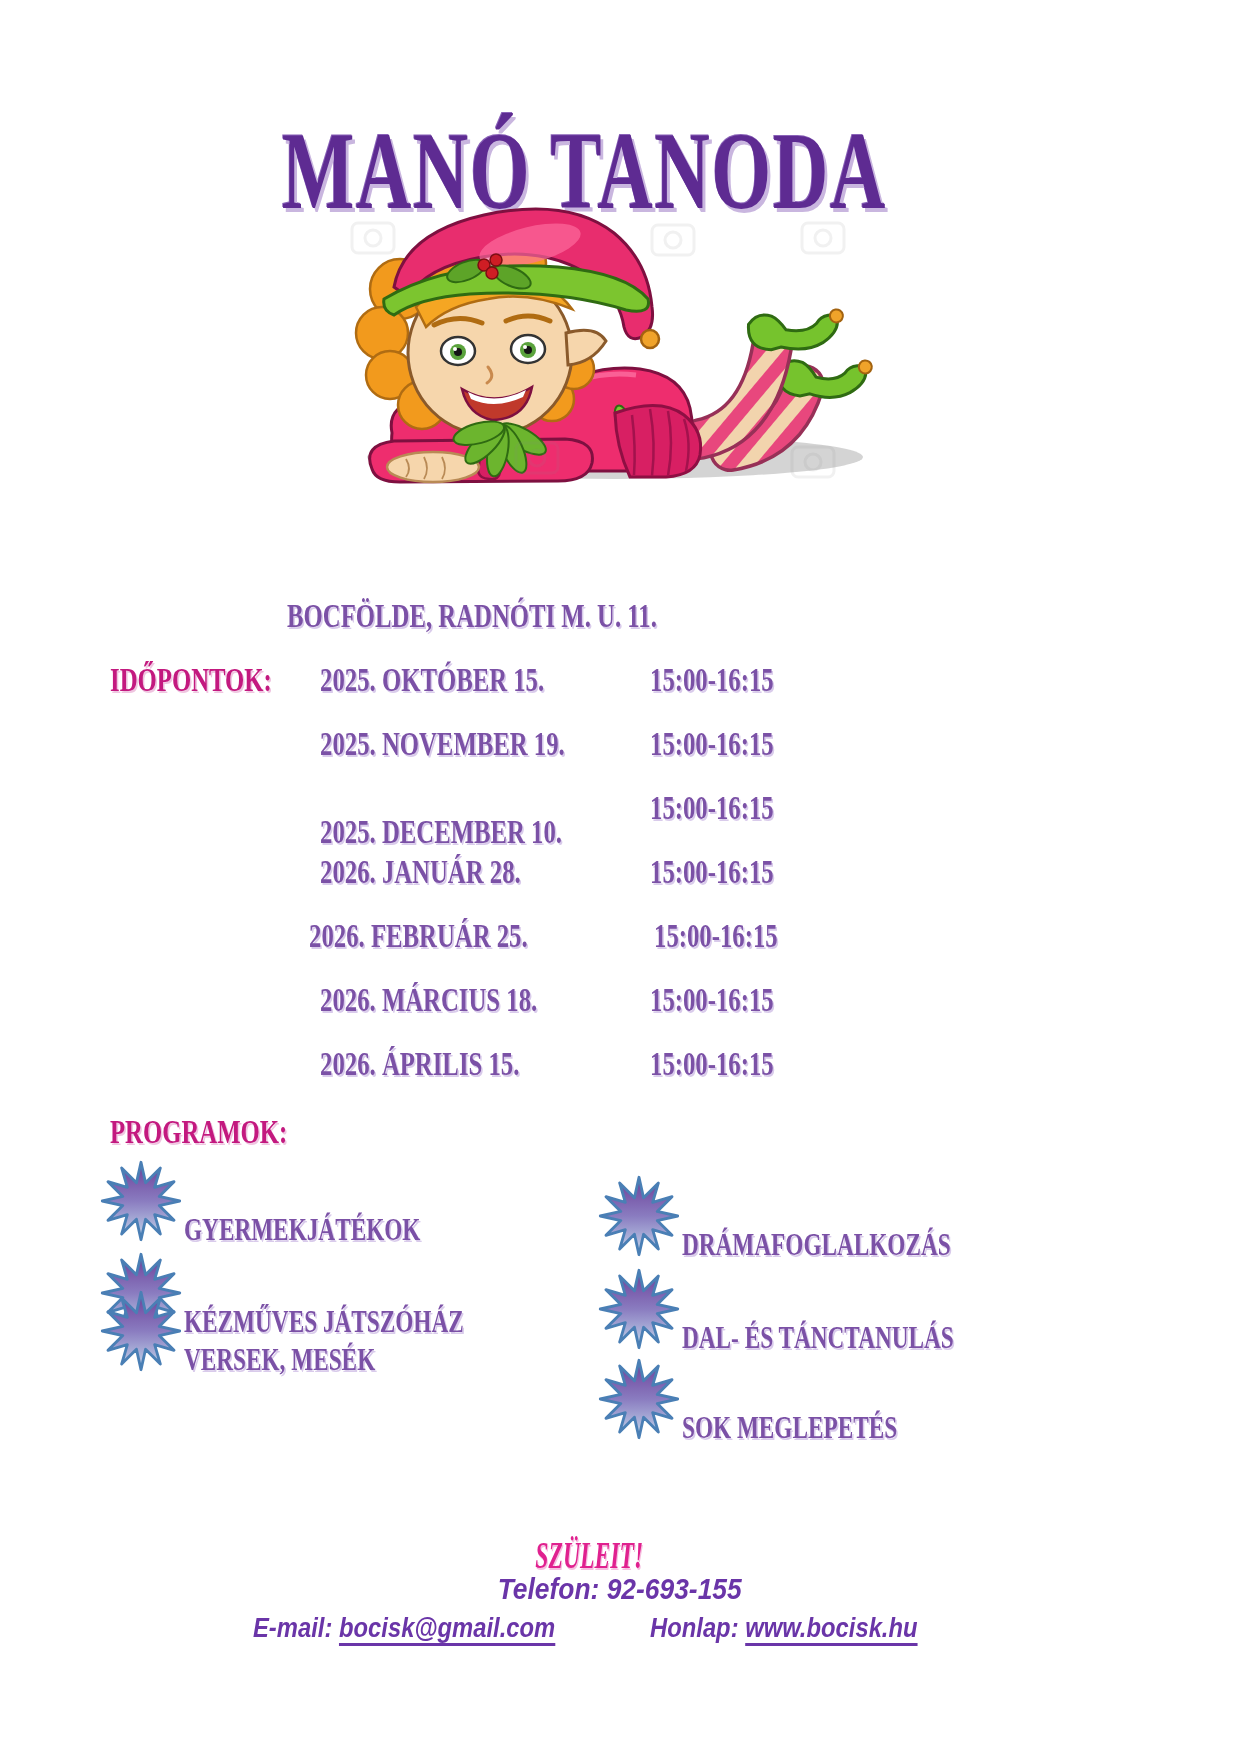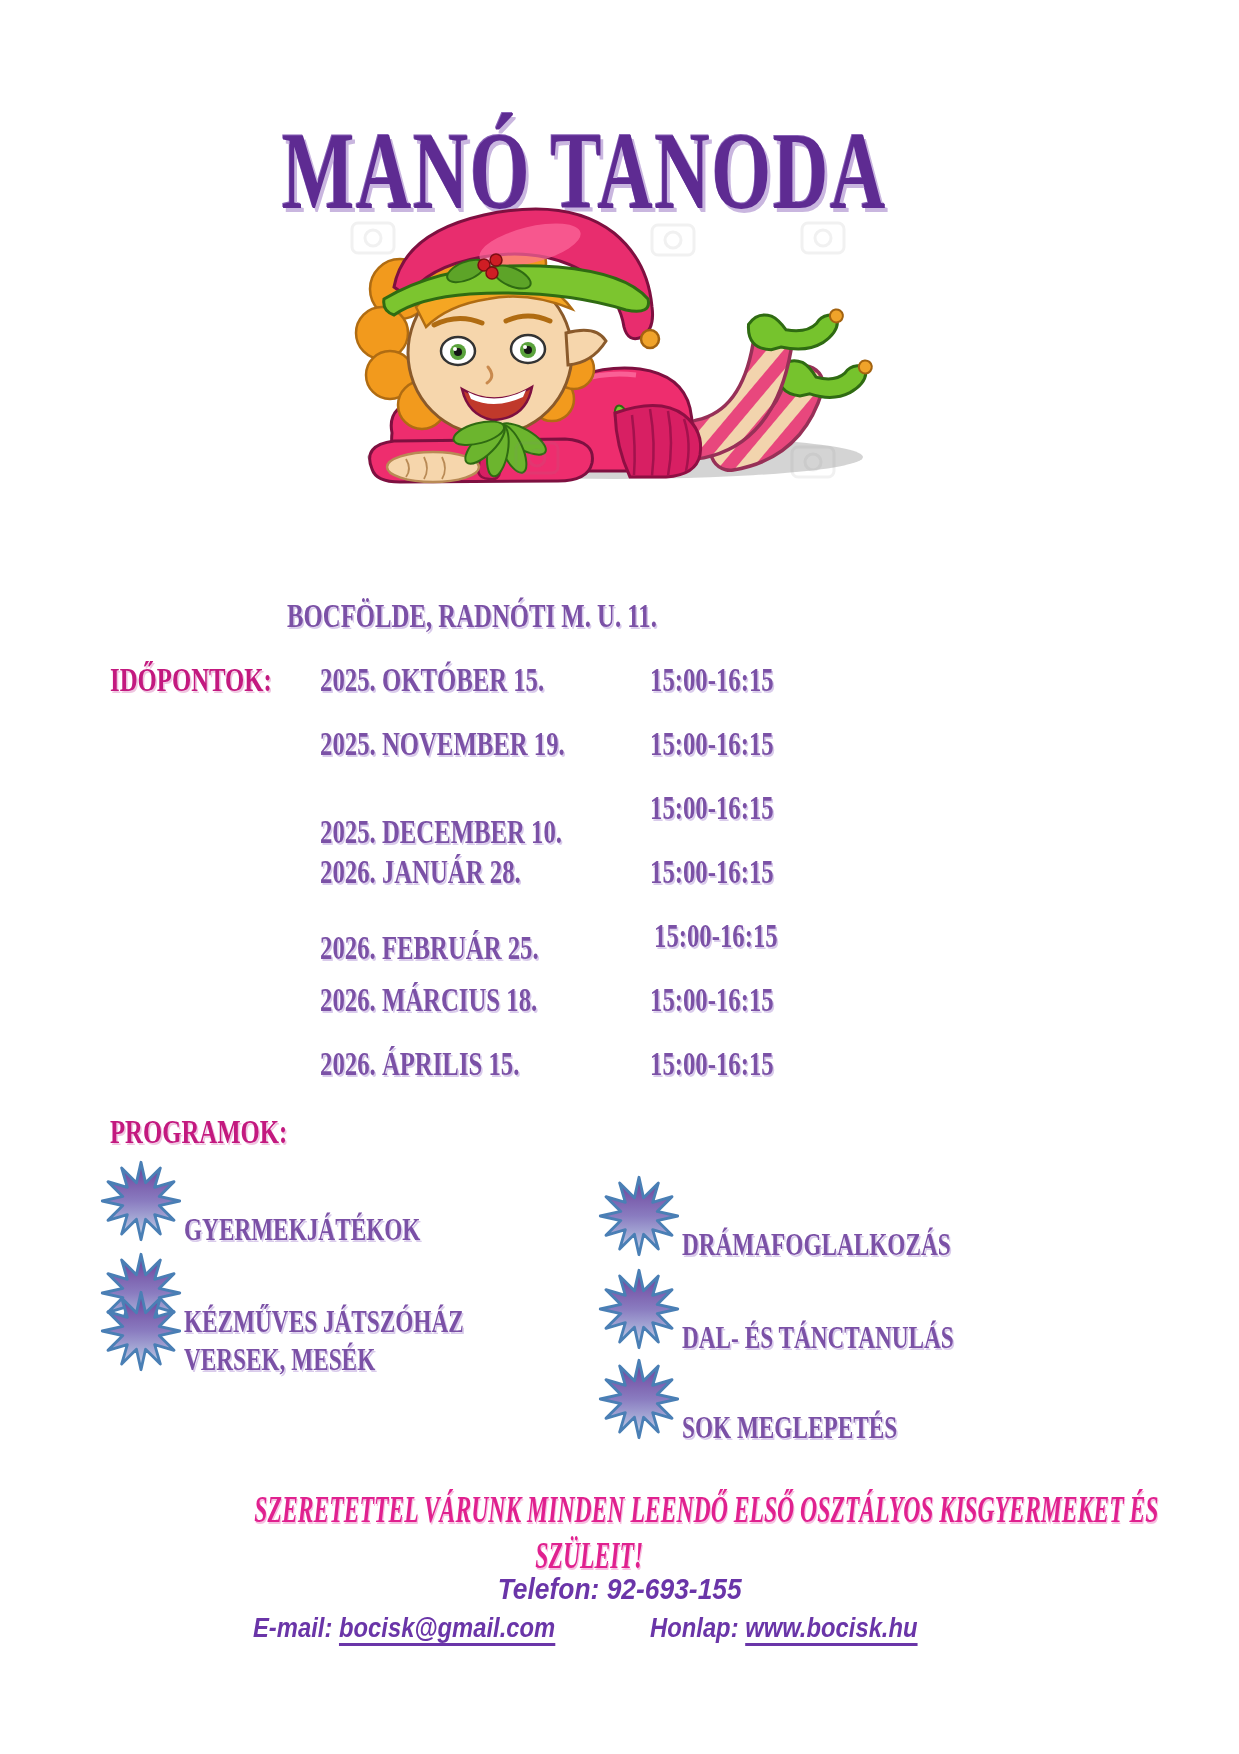--- a/index.html
+++ b/index.html
@@ -208,21 +208,21 @@
   <div class="abs" style="left:320px; top:790px;margin-top:24px;">
     <span class="cond pur">2025. DECEMBER 10.</span></div>
   <div class="abs" style="left:650px; top:790px;">
     <span class="cond pur">15:00-16:15</span></div>
 
   <div class="abs" style="left:320px; top:854px;">
     <span class="cond pur">2026. JANUÁR 28.</span></div>
   <div class="abs" style="left:650px; top:854px;">
     <span class="cond pur">15:00-16:15</span></div>
 
-  <div class="abs" style="left:320px; top:918px;margin-top:12px;">
+  <div class="abs" style="left:309px; top:918px;">
     <span class="cond pur">2026. FEBRUÁR 25.</span></div>
   <div class="abs" style="left:654px; top:918px;">
     <span class="cond pur">15:00-16:15</span></div>
 
   <div class="abs" style="left:320px; top:982px;text-decoration:underline;">
     <span class="cond pur">2026. MÁRCIUS 18.</span></div>
   <div class="abs" style="left:650px; top:982px;">
     <span class="cond pur">15:00-16:15</span></div>
 
   <div class="abs" style="left:320px; top:1046px;">
@@ -265,23 +265,20 @@
     </svg>
     <span class="plabel"><span class="cond pur prog-label">DAL- ÉS TÁNCTANULÁS</span></span>
   </div>
   <div class="prog-item" style="left:598px; top:1358px;">
     <svg class="star" viewBox="0 0 72 72">
       <polygon points="36,2 40,20 53,7 48,24 65,19 52,32 70,36 52,40 65,53 48,48 53,65 40,52 36,70 32,52 19,65 24,48 7,53 20,40 2,36 20,32 7,19 24,24 19,7 32,20" fill="url(#sbg)" stroke="#4a7fb5" stroke-width="2.5" stroke-linejoin="round"></polygon>
     </svg>
     <span class="plabel"><span class="cond pur prog-label">SOK MEGLEPETÉS</span></span>
   </div>
 
-  <div class="center-line" style="top:1488px;">
-    <span class="cond-c invite" style="transform:scaleX(0.64);">SZERETETTEL VÁRUNK MINDEN LEENDŐ ELSŐ OSZTÁLYOS KISGYERMEKET ÉS</span>
-  </div>
   <div class="center-line" style="top:1534px; right:60px;text-align:center;">
     <span class="cond-c invite" style="transform:scaleX(0.64);">SZÜLEIT!</span>
   </div>
 
   <div class="center-line" style="top:1572px;">
     <span class="cond-c contact" style="transform:scaleX(0.88);">
       <span>Telefon:</span>
       <span>92-693-155</span>
     </span>
   </div>

